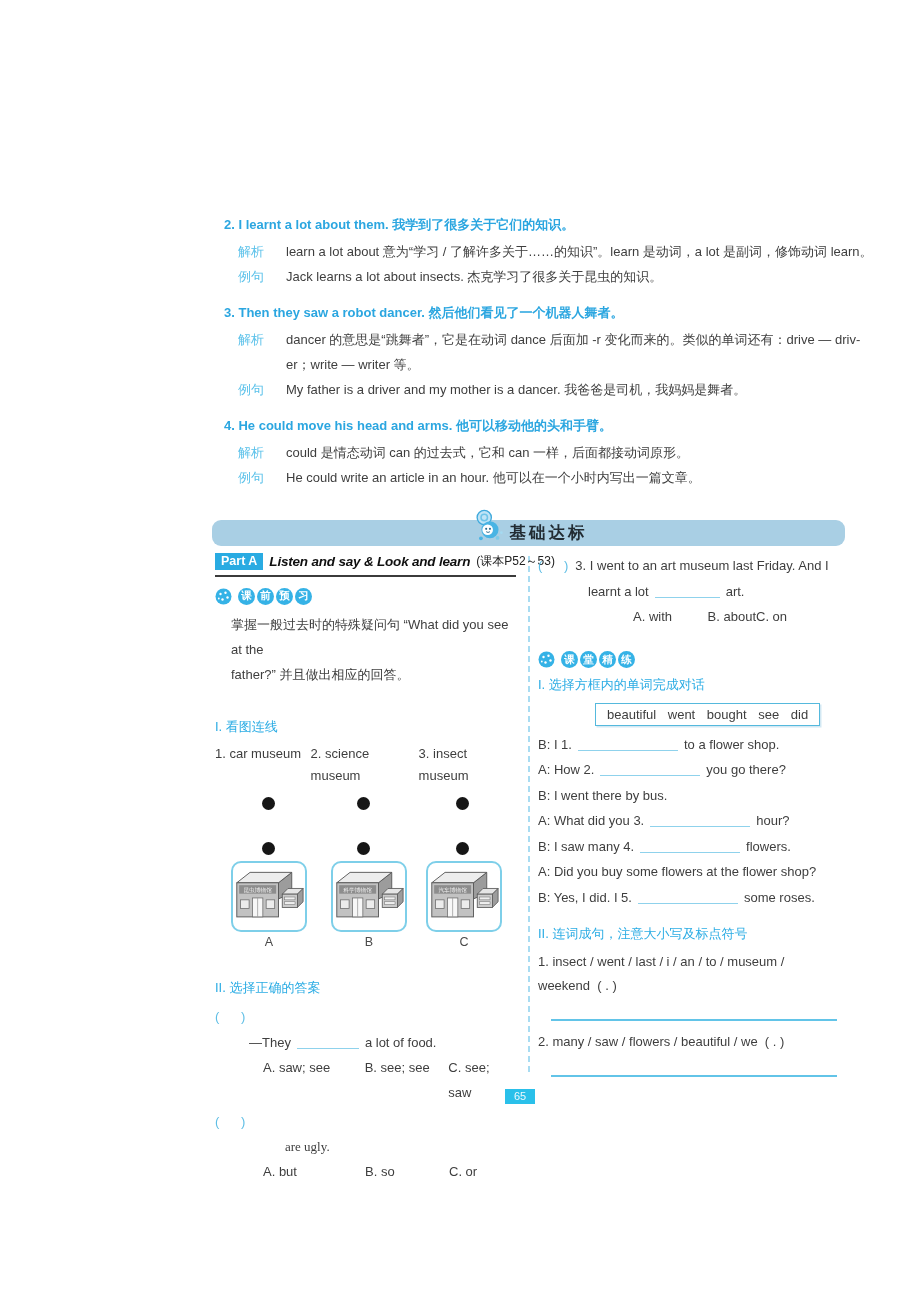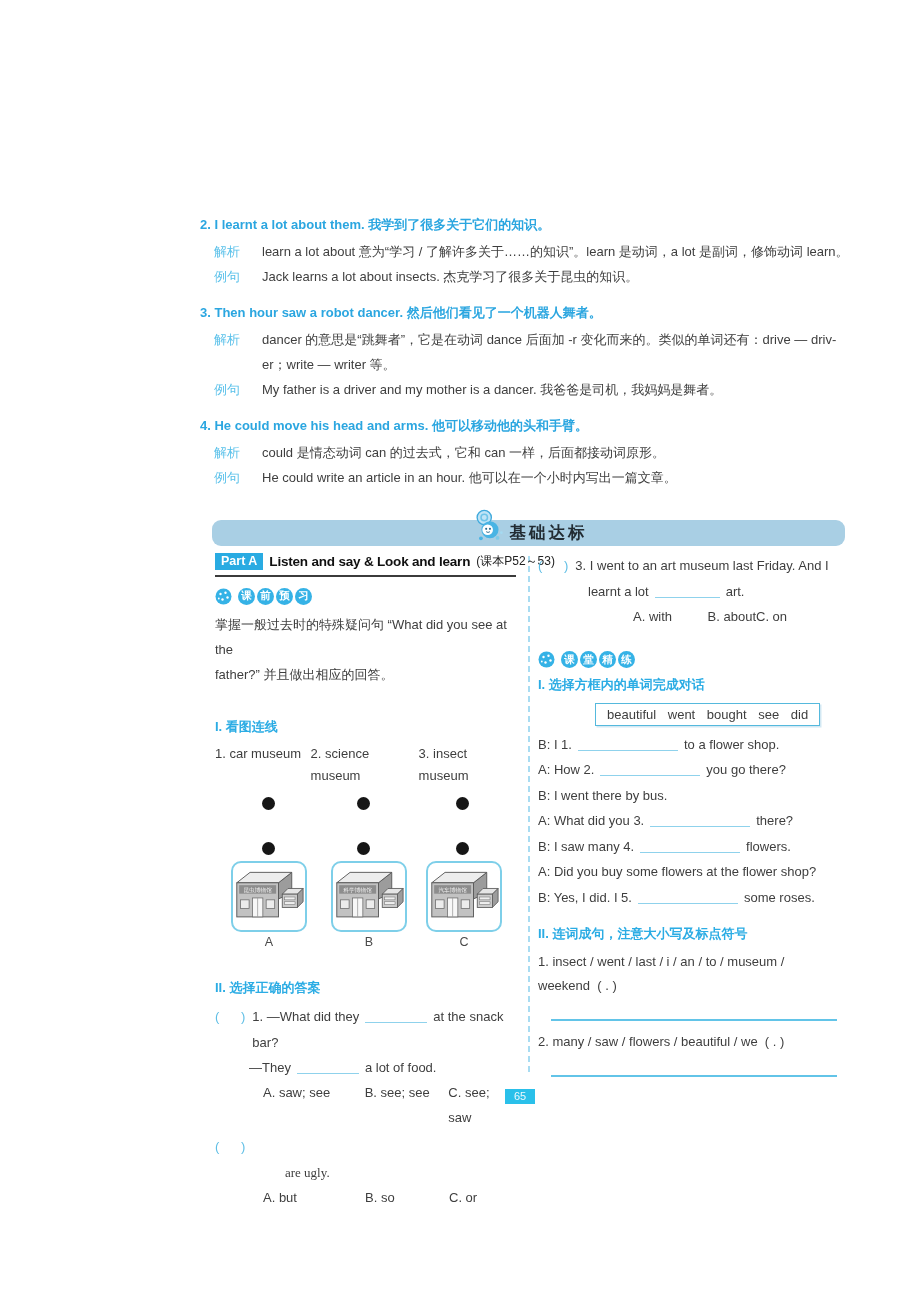--- a/index.html
+++ b/index.html
@@ -2,21 +2,21 @@
 <html><head>
 <meta charset="utf-8">
 <style>
   html,body{margin:0;padding:0;}
   body{
     width:920px;height:1302px;background:#ffffff;position:relative;
     font-family:"Liberation Sans","DejaVu Sans",sans-serif;color:#3e3e3e;
     -webkit-font-smoothing:antialiased;
   }
   
-  .notes{position:absolute;left:200px;top:214px;width:645px;font-size:13px;}
+  .notes{position:absolute;left:224px;top:214px;width:645px;font-size:13px;}
   .note{margin-bottom:13px;}
   .note-head{line-height:21px;margin-bottom:4px;color:#2ba6e0;white-space:nowrap;}
   .note-num{font-weight:bold;}
   .note-en{font-weight:600;}
   .note-zh{font-weight:bold;}
   .note-row{display:flex;line-height:25px;}
   .note-label{color:#5ac1ea;flex:0 0 30px;margin-right:18px;margin-left:14px;}
   .note-text{white-space:nowrap;}
   .note-text div{white-space:nowrap;}
   
@@ -25,30 +25,30 @@
   .banner-inner{display:flex;align-items:center;gap:2px;}
   .banner-title{font-weight:bold;font-size:16.5px;color:#222c33;letter-spacing:3px;}
   .mascot{margin-top:-14px;}
   
   .col-left{position:absolute;left:215px;top:553px;width:301px;font-size:13px;}
   .col-right{position:absolute;left:538px;top:553px;width:307px;font-size:13px;}
   .divider{position:absolute;left:528px;top:556px;height:516px;border-left:2px dashed #a8dcf2;}
   
   .parta{border-bottom:2px solid #3b3b3b;padding-bottom:5px;display:flex;align-items:center;gap:6px;white-space:nowrap;}
   .parta-tag{background:#29abe2;color:#fff;font-weight:bold;font-size:12.5px;padding:1px 6px 2px;}
-  .parta-title{font-weight:bold;font-size:13.5px;color:#101010;letter-spacing:-0.2px;}
+  .parta-title{font-weight:bold;font-size:13.5px;color:#101010;letter-spacing:-0.2px;font-style:italic;}
   .parta-ref{font-size:12px;color:#222;}
   
   .badge-row{margin:10px 0 7px;display:flex;align-items:center;gap:6px;height:18px;}
   .badge-chars{display:flex;gap:2px;}
   .badge-char{width:17px;height:17px;border-radius:50%;background:#35b2e6;color:#fff;
     font-size:10.5px;font-weight:bold;display:flex;align-items:center;justify-content:center;}
   
-  .h-blue{color:#2bace4;font-weight:bold;margin:31px 0 7px;font-size:13px;}
-  .line{line-height:25px;}
+  .h-blue{color:#2bace4;font-weight:normal;margin:31px 0 7px;font-size:13px;}
+  .line{line-height:25px;margin-left:16px;}
   .blank{display:inline-block;border-bottom:1.5px solid #8fd2ec;height:13px;
     margin:0 6px -2px 6px;vertical-align:baseline;}
   .b62{width:62px;} .b58{width:58px;} .b65{width:65px;} .b100{width:100px;}
   .paren{color:#5ebee5;white-space:pre;margin-right:7px;}
   .q-line2{margin-left:70px;font-family:Liberation Serif, serif;}
   .q-line2-dash{margin-left:34px;}
   .q-opts{display:flex;margin-left:48px;line-height:25px;}
   .q-opts span:nth-child(1){width:102px;} .q-opts span:nth-child(2){width:84px;}
   .opts-r span:nth-child(1){width:85px;} .opts-r span:nth-child(2){width:84px;}
   .q-opts.opts-r{margin-left:49px;text-align:right;}
@@ -90,21 +90,21 @@
     </div>
     <div class="note-row">
       <span class="note-label">例句</span>
       <span class="note-text">Jack learns a lot about insects. 杰克学习了很多关于昆虫的知识。</span>
     </div>
   </div>
 
   <div class="note">
     <div class="note-head">
       <span class="note-num">3.</span>
-      <span class="note-en">Then hour saw a robot dancer.</span>
+      <span class="note-en">Then they saw a robot dancer.</span>
       <span class="note-zh">然后他们看见了一个机器人舞者。</span>
     </div>
     <div class="note-row">
       <span class="note-label">解析</span>
       <span class="note-text">
         <div>dancer 的意思是“跳舞者”，它是在动词 dance 后面加 -r 变化而来的。类似的单词还有：drive — driv-</div>
         <div>er；write — writer 等。</div>
       </span>
     </div>
     <div class="note-row">
@@ -252,21 +252,20 @@
     <span class="m-label" style="left:16px;">A</span>
     <span class="m-label" style="left:116px;">B</span>
     <span class="m-label" style="left:211px;">C</span>
   </div>
 
   <div class="h-blue" style="margin-top:18px;">II. 选择正确的答案</div>
 
   <div>
     <div class="q-row">
       <span class="paren">(&nbsp;&nbsp;&nbsp;&nbsp;&nbsp;&nbsp;)</span>
-      <span><span>1. —What did they</span><span class="blank b62"></span><span>at the snack bar?</span></span>
     </div>
     <div class="line q-line2-dash"><span>—They</span><span class="blank b62"></span><span>a lot of food.</span></div>
     <div class="q-opts">
       <span>A. saw; see</span>
       <span>B. see; see</span>
       <span>C. see; saw</span>
     </div>
   </div>
 
   <div style="margin-top:4px;">
@@ -316,21 +315,21 @@
 
   <div class="h-blue" style="margin-top:6px;">I. 选择方框内的单词完成对话</div>
 
   <div class="word-box">
     <span>beautiful went bought see did</span>
   </div>
 
   <div class="dlg"><span>B: I 1.</span><span class="blank b100"></span><span>to a flower shop.</span></div>
   <div class="dlg"><span>A: How 2.</span><span class="blank b100"></span><span>you go there?</span></div>
   <div class="dlg">B: I went there by bus.</div>
-  <div class="dlg"><span>A: What did you 3.</span><span class="blank b100"></span><span>there?</span></div>
+  <div class="dlg"><span>A: What did you 3.</span><span class="blank b100"></span><span>hour?</span></div>
   <div class="dlg"><span>B: I saw many 4.</span><span class="blank b100"></span><span>flowers.</span></div>
   <div class="dlg">A: Did you buy some flowers at the flower shop?</div>
   <div class="dlg"><span>B: Yes, I did. I 5.</span><span class="blank b100"></span><span>some roses.</span></div>
 
   <div class="h-blue" style="margin-top:15px;">II. 连词成句，注意大小写及标点符号</div>
 
   <div class="sb-item">1. insect / went / last / i / an / to / museum / weekend&nbsp;&nbsp;( . )</div>
   <div class="ans-line"></div>
   <div class="sb-item">2. many / saw / flowers / beautiful / we&nbsp;&nbsp;( . )</div>
   <div class="ans-line"></div>

